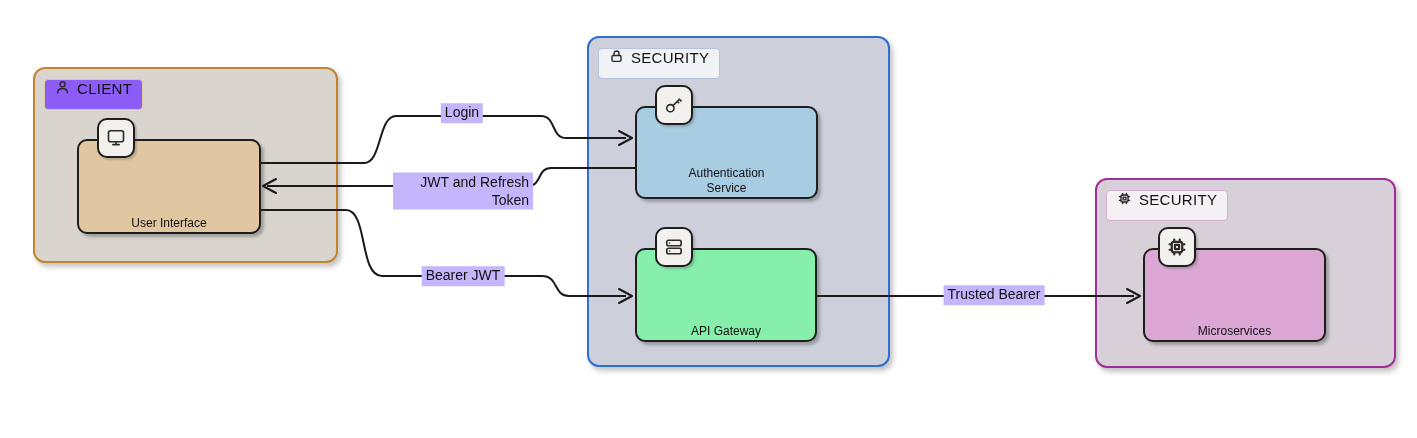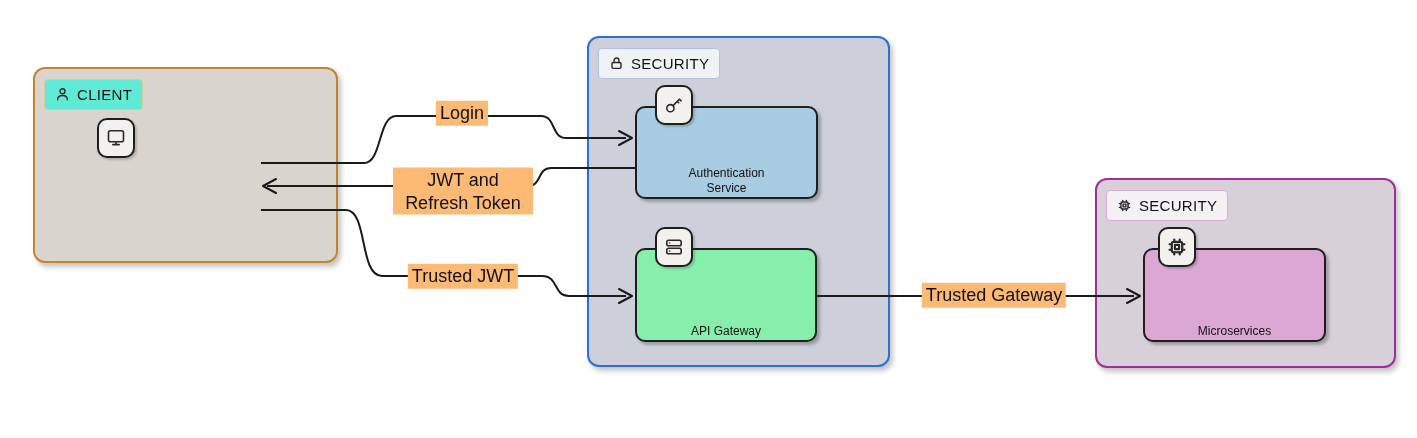--- a/index.html
+++ b/index.html
@@ -7,22 +7,22 @@
   body { font-family:"Liberation Sans", sans-serif; color:#111; }
 
   .canvas { position:relative; width:1417px; height:438px; background:#ffffff; overflow:hidden; }
 
   
   .group { position:absolute; border-radius:12px; }
   .group-client  { left:33px;  top:67px;  width:305px; height:196px; background:#d9d5ce; border:2px solid #c2852e; box-shadow:3px 4px 5px rgba(90,90,90,.35); }
   .group-security{ left:587px; top:36px;  width:303px; height:331px; background:#cdd0da; border:2px solid #2e6fd0; box-shadow:3px 4px 5px rgba(90,90,90,.35); }
   .group-backend { left:1095px;top:178px; width:301px; height:190px; background:#d8d0d8; border:2px solid #9e2f97; box-shadow:3px 4px 5px rgba(90,90,90,.35); }
 
-  .group-label { position:absolute; left:9px; top:10px; height:31px; display:flex; align-items:center; gap:7px; padding:0 10px; border-radius:4px; font-size:15px; letter-spacing:.3px; white-space:nowrap; }
-  .group-client  .group-label { background:#5eead4; border:1px solid #dcc9a0; }
+  .group-label { position:absolute; left:9px; top:10px; height:31px; display:flex; align-items:flex-start; gap:7px; padding:0 10px; border-radius:4px; font-size:15px; letter-spacing:.3px; white-space:nowrap; }
+  .group-client  .group-label { background:#8b5cf6; border:1px solid #dcc9a0; }
   .group-security .group-label{ background:#f1f2f6; border:1px solid #b5c3e0; }
   .group-backend .group-label { background:#f5f0f4; border:1px solid #d6aed1; }
 
   
   .edge-layer { position:absolute; left:0; top:0; width:1417px; height:438px; pointer-events:none; }
   .edge-layer path { fill:none; stroke:#1a1a1a; stroke-width:2; }
   .edge-layer path.head { stroke-linecap:round; }
 
   
   .node { position:absolute; display:flex; align-items:flex-end; justify-content:center; text-align:center; border:2px solid #1e1e1e; border-radius:10px; font-size:12px; line-height:1.3; box-shadow:3px 3px 3px rgba(60,60,60,.35); }
@@ -31,21 +31,21 @@
   .node-gateway { left:635px;  top:248px; width:182px; height:94px; background:#86efac; }
   .node-micro   { left:1143px; top:248px; width:183px; height:94px; background:#dba8d6; }
 
   .badge { position:absolute; width:38px; height:40px; background:#f3f1ee; border:2px solid #1e1e1e; border-radius:10px; display:flex; align-items:center; justify-content:center; box-shadow:2px 2px 2px rgba(60,60,60,.25); }
   .badge-ui      { left:97px;   top:118px; }
   .badge-auth    { left:655px;  top:85px;  }
   .badge-gateway { left:655px;  top:227px; }
   .badge-micro   { left:1158px; top:227px; }
 
   
-  .edge-label { position:absolute; transform:translate(-50%,-50%); background:#fdba74; padding:1px 4px; font-size:18px; text-align:center; line-height:1.25; white-space:nowrap; }
+  .edge-label { position:absolute; transform:translate(-50%,-50%); background:#c4b5fd; padding:1px 4px; font-size:14px; text-align:right; line-height:1.25; white-space:nowrap; }
   .edge-label.wrap { white-space:normal; width:140px; }
   .lbl-login   { left:462px; top:113px; }
   .lbl-jwt     { left:463px; top:175px;margin-top:16px; }
   .lbl-bearer  { left:463px; top:276px; }
   .lbl-trusted { left:994px; top:295px; }
 
   .icon { flex:0 0 auto; }
   .icon * { fill:none; stroke:#2a2a2a; stroke-width:1.5; stroke-linecap:round; stroke-linejoin:round; }
   .badge .icon * { stroke-width:1.6; }
 </style>
@@ -89,20 +89,23 @@
     <path d="M261 163 H364 C382 163 378 116 396 116 H541 C556 116 551 138 566 138 H626"></path>
     <path class="head" d="M632 138 L619 131 M632 138 L619 145"></path>
     <path d="M635 168 H551 C537 168 542 186 528 186 H267"></path>
     <path class="head" d="M263 186 L276 179 M263 186 L276 193"></path>
     <path d="M261 210 H346 C368 210 359 276 382 276 H542 C559 276 553 296 569 296 H626"></path>
     <path class="head" d="M632 296 L619 289 M632 296 L619 303"></path>
     <path d="M817 296 H1134"></path>
     <path class="head" d="M1140 296 L1127 289 M1140 296 L1127 303"></path>
   </svg>
 
+  <div class="node node-ui">
+    <span>User Interface</span>
+  </div>
   <div class="badge badge-ui">
     <svg class="icon" width="22" height="22" viewBox="0 0 22 22">
       <rect x="3.5" y="3.8" width="15" height="11" rx="2"></rect>
       <path d="M11 14.8v2.4 M7.8 17.6h6.4"></path>
     </svg>
   </div>
 
   <div class="node node-auth">
     <span>Authentication Service</span>
   </div>
@@ -130,16 +133,16 @@
   <div class="badge badge-micro">
     <svg class="icon" width="22" height="22" viewBox="0 0 16 16">
       <rect x="4.2" y="4.2" width="7.6" height="7.6" rx="1.5"></rect>
       <rect x="6.5" y="6.5" width="3" height="3"></rect>
       <path d="M6 4.2V2.6 M10 4.2V2.6 M6 11.8v1.6 M10 11.8v1.6 M4.2 6H2.6 M4.2 10H2.6 M11.8 6h1.6 M11.8 10h1.6"></path>
     </svg>
   </div>
 
   <div class="edge-label lbl-login">Login</div>
   <div class="edge-label wrap lbl-jwt">JWT and Refresh Token</div>
-  <div class="edge-label lbl-bearer">Trusted JWT</div>
-  <div class="edge-label lbl-trusted">Trusted Gateway</div>
+  <div class="edge-label lbl-bearer">Bearer JWT</div>
+  <div class="edge-label lbl-trusted">Trusted Bearer</div>
 
 </div>
 
 </body></html>

